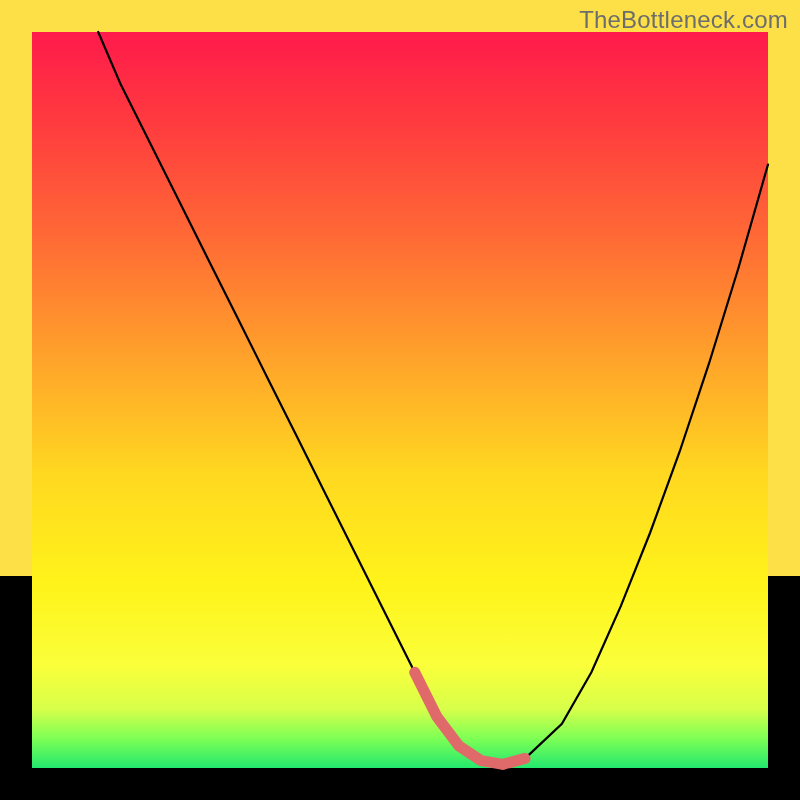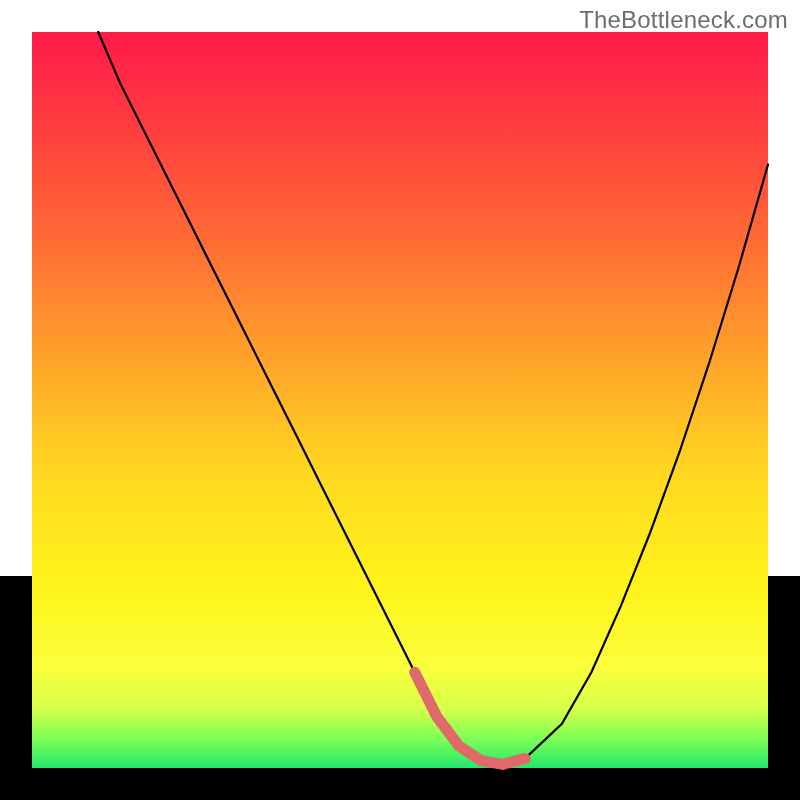--- a/index.html
+++ b/index.html
@@ -10,21 +10,21 @@
     background: #000;
     overflow: hidden;
     font-family: Arial, Helvetica, sans-serif;
   }
   .frame {
     position: absolute;
     left: 0;
     top: 0;
     width: 800px;
     height: 576px;
-    background: #ffffff;
+    background: #fde047;
   }
   .plot {
     position: absolute;
     left: 32px;
     top: 32px;
     width: 736px;
     height: 736px;
     
     background: linear-gradient(to bottom,
       #ff1a4b 0%,

